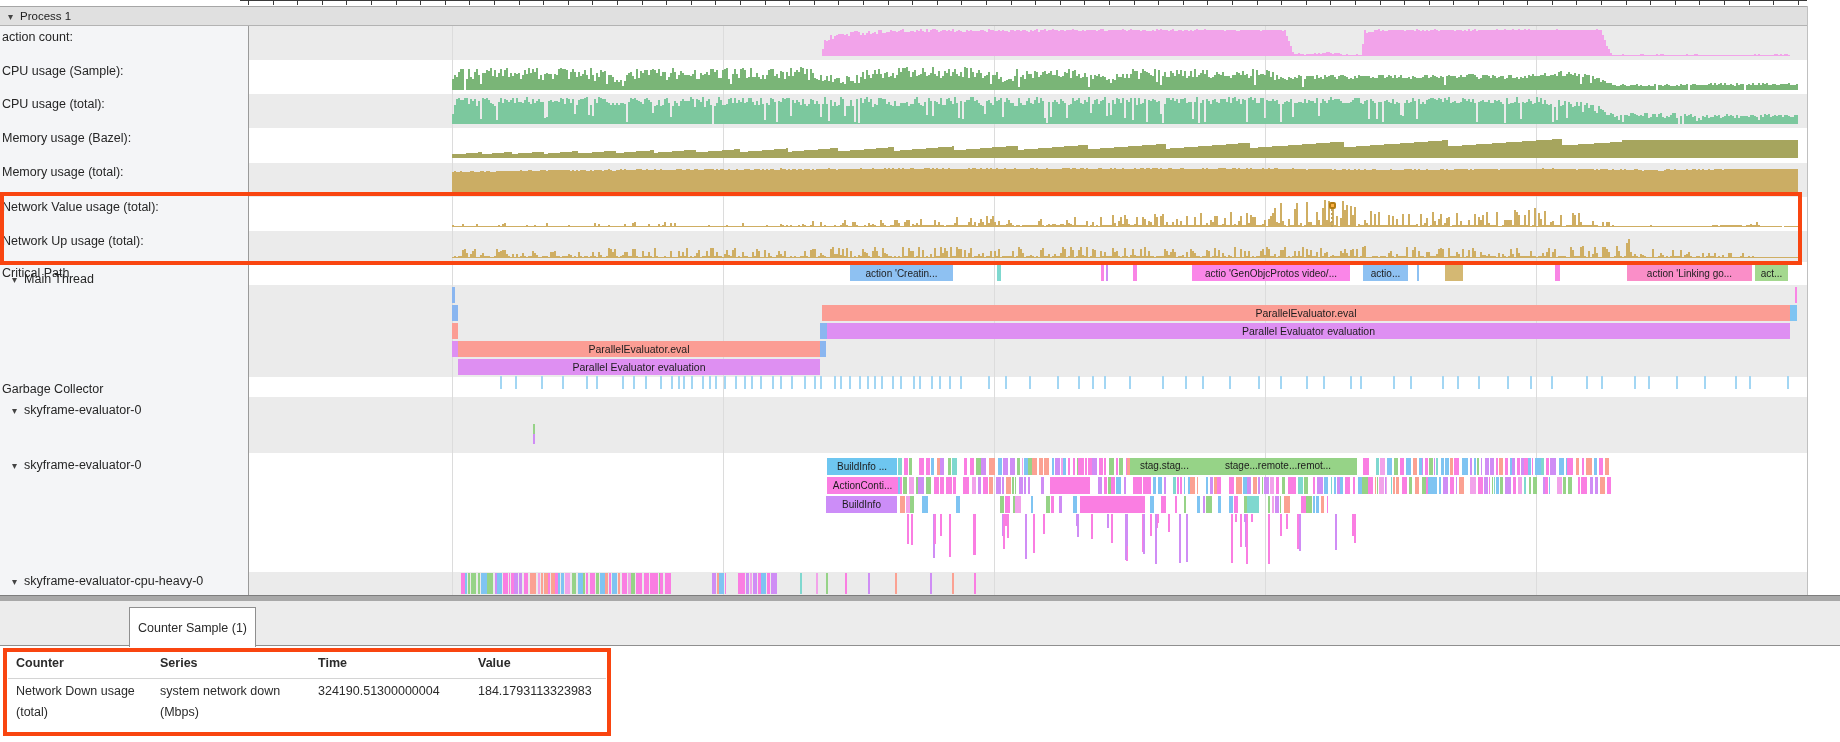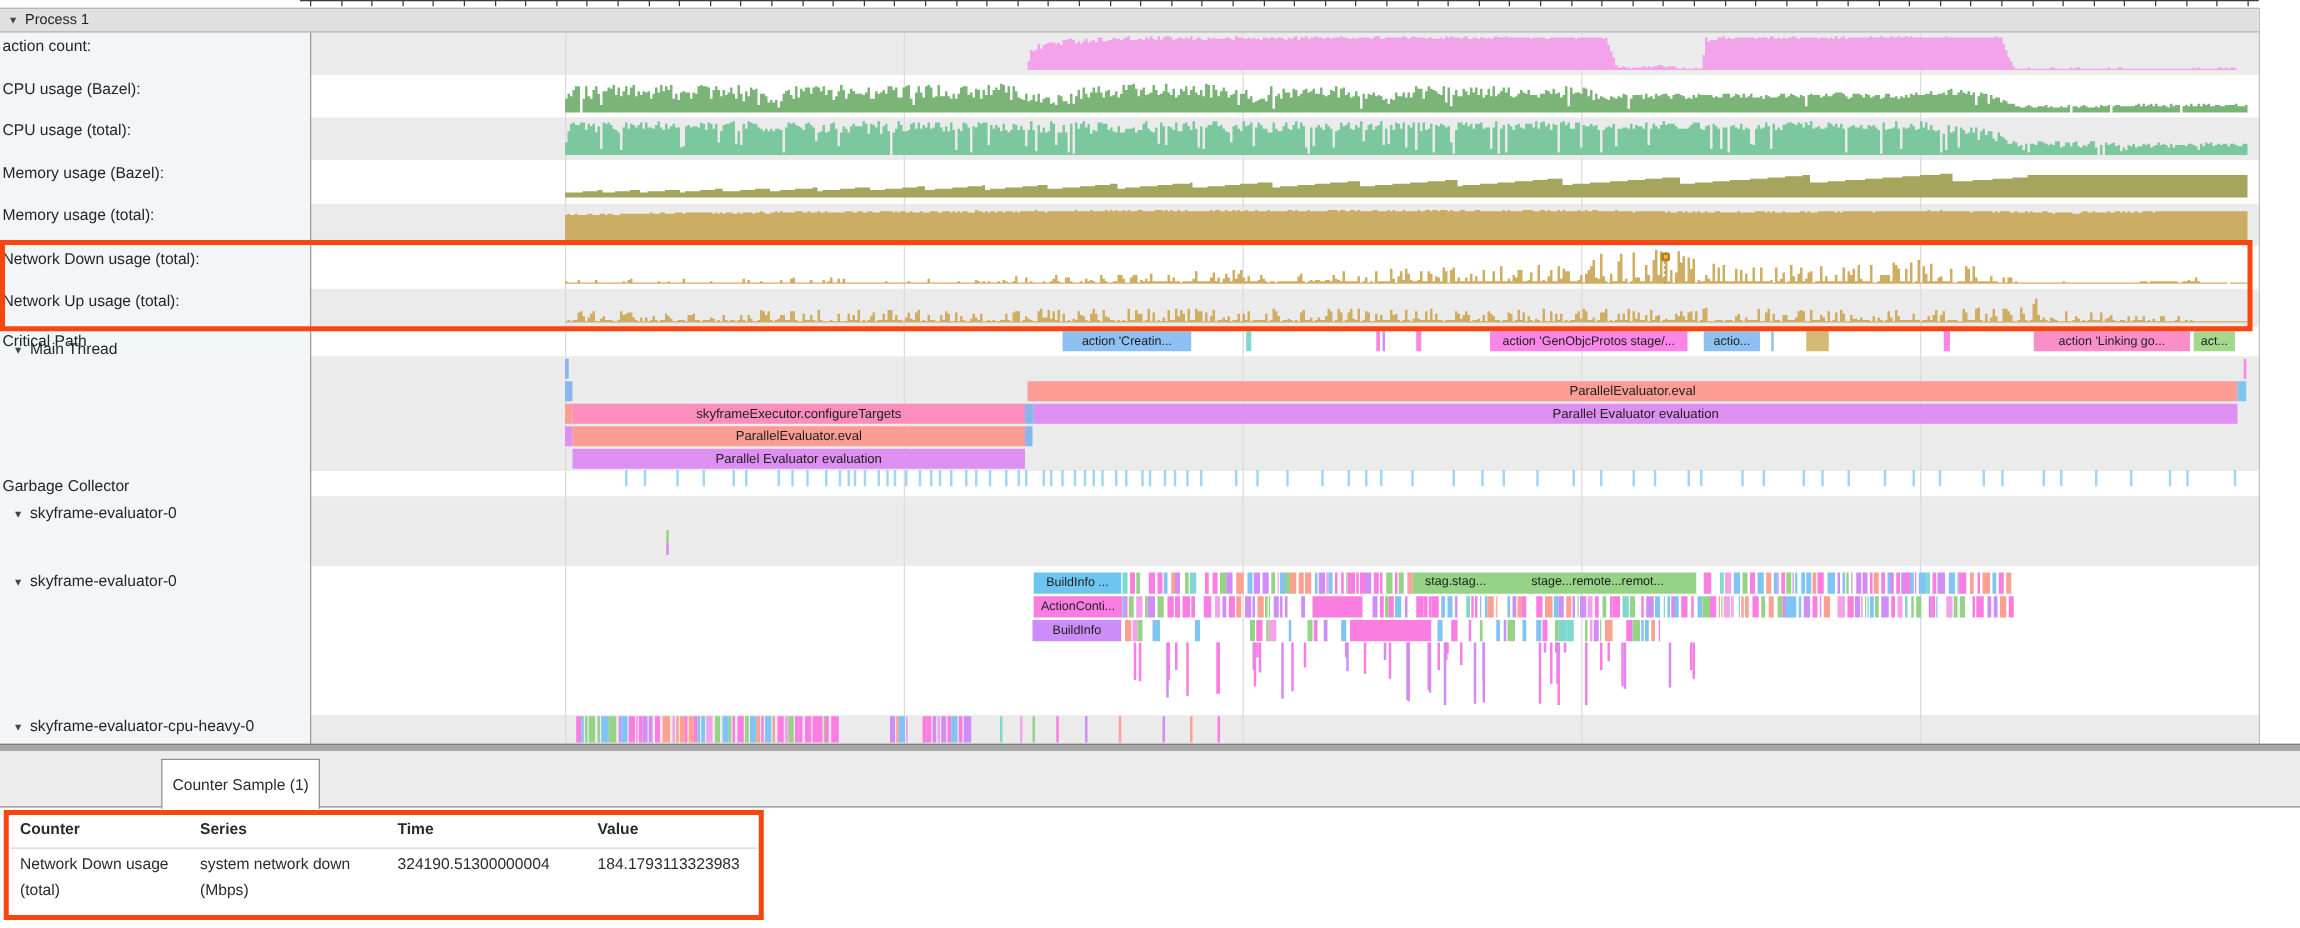--- a/index.html
+++ b/index.html
@@ -121,25 +121,25 @@
       <div style="position: absolute; left: 248px; top: 566px; width: 1559px; height: 23px; background: rgb(235, 235, 235);"></div>
       <div style="position: absolute; left: 0px; top: 0px; width: 248px; height: 589px; background: rgb(244, 245, 247);"></div>
       <div style="position: absolute; left: 248px; top: 0px; width: 1px; height: 589px; background: rgb(154, 154, 154);"></div>
       <div style="position: absolute; left: 1807px; top: 0px; width: 1px; height: 589px; background: rgb(192, 192, 192);"></div>
       <div style="position: absolute; left: 452px; top: 20px; width: 1px; height: 569px; background: rgb(220, 220, 220);"></div>
       <div style="position: absolute; left: 723px; top: 20px; width: 1px; height: 569px; background: rgb(220, 220, 220);"></div>
       <div style="position: absolute; left: 994px; top: 20px; width: 1px; height: 569px; background: rgb(220, 220, 220);"></div>
       <div style="position: absolute; left: 1265px; top: 20px; width: 1px; height: 569px; background: rgb(220, 220, 220);"></div>
       <div style="position: absolute; left: 1536px; top: 20px; width: 1px; height: 569px; background: rgb(220, 220, 220);"></div>
       <div class="sidebar-label" style="top: 24px;"><span>action count:</span></div>
-      <div class="sidebar-label" style="top: 58px;"><span>CPU usage (Bazel):</span></div>
+      <div class="sidebar-label" style="top: 58px;"><span>CPU usage (Sample):</span></div>
       <div class="sidebar-label" style="top: 91px;"><span>CPU usage (total):</span></div>
       <div class="sidebar-label" style="top: 125px;"><span>Memory usage (Bazel):</span></div>
       <div class="sidebar-label" style="top: 159px;"><span>Memory usage (total):</span></div>
-      <div class="sidebar-label" style="top: 194px;"><span>Network Down usage (total):</span></div>
+      <div class="sidebar-label" style="top: 194px;"><span>Network Value usage (total):</span></div>
       <div class="sidebar-label" style="top: 228px;"><span>Network Up usage (total):</span></div>
       <div class="sidebar-label" style="top: 260px;"><span>Critical Path</span></div>
       <div class="sidebar-label" style="top: 266px; left: 12px;"><span class="arrow">▾</span><span>Main Thread</span></div>
       <div class="sidebar-label" style="top: 376px;"><span>Garbage Collector</span></div>
       <div class="sidebar-label" style="top: 397px; left: 12px;"><span class="arrow">▾</span><span>skyframe-evaluator-0</span></div>
       <div class="sidebar-label" style="top: 452px; left: 12px;"><span class="arrow">▾</span><span>skyframe-evaluator-0</span></div>
       <div class="sidebar-label" style="top: 568px; left: 12px;"><span class="arrow">▾</span><span>skyframe-evaluator-cpu-heavy-0</span></div>
       <svg width="1559" height="34" style="position: absolute; left: 248px; top: 20px;">
         <path d="M574,30v-7h2v7zM576,30v-16h2v16zM578,30v-15h2v15zM580,30v-16h2v16zM582,30v-21h2v21zM584,30v-17h2v17zM586,30v-20h2v20zM588,30v-21h2v21zM590,30v-22h2v22zM592,30v-22h2v22zM594,30v-22h2v22zM596,30v-21h2v21zM598,30v-22h2v22zM600,30v-20h2v20zM602,30v-24h2v24zM604,30v-24h2v24zM606,30v-25h2v25zM608,30v-25h2v25zM610,30v-24h2v24zM612,30v-21h2v21zM614,30v-23h2v23zM616,30v-21h2v21zM618,30v-23h2v23zM620,30v-25h2v25zM622,30v-22h2v22zM624,30v-23h2v23zM626,30v-24h2v24zM628,30v-22h2v22zM630,30v-26h2v26zM632,30v-26h2v26zM634,30v-23h2v23zM636,30v-23h2v23zM638,30v-24h2v24zM640,30v-24h2v24zM642,30v-26h2v26zM644,30v-25h2v25zM646,30v-25h2v25zM648,30v-24h2v24zM650,30v-25h2v25zM652,30v-26h2v26zM654,30v-27h2v27zM656,30v-24h2v24zM658,30v-24h2v24zM660,30v-24h2v24zM662,30v-25h2v25zM664,30v-25h2v25zM666,30v-24h2v24zM668,30v-26h2v26zM670,30v-25h2v25zM672,30v-27h2v27zM674,30v-25h2v25zM676,30v-24h2v24zM678,30v-27h2v27zM680,30v-24h2v24zM682,30v-26h2v26zM684,30v-27h2v27zM686,30v-27h2v27zM688,30v-26h2v26zM690,30v-24h2v24zM692,30v-25h2v25zM694,30v-26h2v26zM696,30v-26h2v26zM698,30v-25h2v25zM700,30v-26h2v26zM702,30v-25h2v25zM704,30v-27h2v27zM706,30v-24h2v24zM708,30v-25h2v25zM710,30v-26h2v26zM712,30v-25h2v25zM714,30v-24h2v24zM716,30v-24h2v24zM718,30v-26h2v26zM720,30v-25h2v25zM722,30v-26h2v26zM724,30v-25h2v25zM726,30v-25h2v25zM728,30v-25h2v25zM730,30v-25h2v25zM732,30v-26h2v26zM734,30v-26h2v26zM736,30v-25h2v25zM738,30v-24h2v24zM740,30v-27h2v27zM742,30v-26h2v26zM744,30v-26h2v26zM746,30v-25h2v25zM748,30v-25h2v25zM750,30v-26h2v26zM752,30v-25h2v25zM754,30v-26h2v26zM756,30v-25h2v25zM758,30v-25h2v25zM760,30v-24h2v24zM762,30v-26h2v26zM764,30v-26h2v26zM766,30v-25h2v25zM768,30v-26h2v26zM770,30v-26h2v26zM772,30v-25h2v25zM774,30v-26h2v26zM776,30v-26h2v26zM778,30v-25h2v25zM780,30v-24h2v24zM782,30v-26h2v26zM784,30v-25h2v25zM786,30v-26h2v26zM788,30v-27h2v27zM790,30v-24h2v24zM792,30v-26h2v26zM794,30v-26h2v26zM796,30v-27h2v27zM798,30v-25h2v25zM800,30v-26h2v26zM802,30v-26h2v26zM804,30v-27h2v27zM806,30v-26h2v26zM808,30v-26h2v26zM810,30v-25h2v25zM812,30v-26h2v26zM814,30v-26h2v26zM816,30v-25h2v25zM818,30v-26h2v26zM820,30v-26h2v26zM822,30v-26h2v26zM824,30v-27h2v27zM826,30v-26h2v26zM828,30v-26h2v26zM830,30v-25h2v25zM832,30v-25h2v25zM834,30v-26h2v26zM836,30v-25h2v25zM838,30v-26h2v26zM840,30v-26h2v26zM842,30v-26h2v26zM844,30v-26h2v26zM846,30v-26h2v26zM848,30v-25h2v25zM850,30v-26h2v26zM852,30v-27h2v27zM854,30v-27h2v27zM856,30v-25h2v25zM858,30v-25h2v25zM860,30v-26h2v26zM862,30v-26h2v26zM864,30v-26h2v26zM866,30v-26h2v26zM868,30v-26h2v26zM870,30v-26h2v26zM872,30v-26h2v26zM874,30v-27h2v27zM876,30v-26h2v26zM878,30v-25h2v25zM880,30v-26h2v26zM882,30v-27h2v27zM884,30v-26h2v26zM886,30v-26h2v26zM888,30v-26h2v26zM890,30v-26h2v26zM892,30v-25h2v25zM894,30v-26h2v26zM896,30v-26h2v26zM898,30v-25h2v25zM900,30v-25h2v25zM902,30v-25h2v25zM904,30v-26h2v26zM906,30v-25h2v25zM908,30v-27h2v27zM910,30v-26h2v26zM912,30v-27h2v27zM914,30v-26h2v26zM916,30v-26h2v26zM918,30v-26h2v26zM920,30v-25h2v25zM922,30v-26h2v26zM924,30v-27h2v27zM926,30v-25h2v25zM928,30v-25h2v25zM930,30v-26h2v26zM932,30v-26h2v26zM934,30v-25h2v25zM936,30v-26h2v26zM938,30v-26h2v26zM940,30v-25h2v25zM942,30v-26h2v26zM944,30v-25h2v25zM946,30v-26h2v26zM948,30v-27h2v27zM950,30v-26h2v26zM952,30v-26h2v26zM954,30v-26h2v26zM956,30v-27h2v27zM958,30v-26h2v26zM960,30v-26h2v26zM962,30v-26h2v26zM964,30v-26h2v26zM966,30v-26h2v26zM968,30v-26h2v26zM970,30v-26h2v26zM972,30v-26h2v26zM974,30v-26h2v26zM976,30v-25h2v25zM978,30v-26h2v26zM980,30v-26h2v26zM982,30v-26h2v26zM984,30v-26h2v26zM986,30v-26h2v26zM988,30v-25h2v25zM990,30v-25h2v25zM992,30v-26h2v26zM994,30v-26h2v26zM996,30v-26h2v26zM998,30v-26h2v26zM1000,30v-26h2v26zM1002,30v-26h2v26zM1004,30v-26h2v26zM1006,30v-26h2v26zM1008,30v-26h2v26zM1010,30v-26h2v26zM1012,30v-25h2v25zM1014,30v-26h2v26zM1016,30v-26h2v26zM1018,30v-26h2v26zM1020,30v-26h2v26zM1022,30v-26h2v26zM1024,30v-26h2v26zM1026,30v-26h2v26zM1028,30v-26h2v26zM1030,30v-26h2v26zM1032,30v-26h2v26zM1034,30v-25h2v25zM1036,30v-26h2v26zM1038,30v-20h2v20zM1040,30v-15h2v15zM1042,30v-10h2v10zM1044,30v-4h2v4zM1046,30v-2h2v2zM1048,30v-2h2v2zM1050,30v-3h2v3zM1052,30v-2h2v2zM1054,30v-2h2v2zM1056,30v-1h2v1zM1058,30v-2h2v2zM1060,30v-2h2v2zM1062,30v-2h2v2zM1064,30v-2h2v2zM1066,30v-3h2v3zM1068,30v-2h2v2zM1070,30v-3h2v3zM1072,30v-2h2v2zM1074,30v-3h2v3zM1076,30v-3h2v3zM1078,30v-4h2v4zM1080,30v-4h2v4zM1082,30v-3h2v3zM1084,30v-2h2v2zM1086,30v-3h2v3zM1088,30v-3h2v3zM1090,30v-3h2v3zM1092,30v-2h2v2zM1094,30v-1h2v1zM1096,30v-1h2v1zM1098,30v-2h2v2zM1100,30v-1h2v1zM1102,30v-1h2v1zM1104,30v-1h2v1zM1106,30v-1h2v1zM1108,30v-2h2v2zM1110,30v-1h2v1zM1112,30v-1h2v1zM1114,30v-12h2v12zM1116,30v-26h2v26zM1118,30v-23h2v23zM1120,30v-24h2v24zM1122,30v-24h2v24zM1124,30v-24h2v24zM1126,30v-26h2v26zM1128,30v-26h2v26zM1130,30v-27h2v27zM1132,30v-25h2v25zM1134,30v-26h2v26zM1136,30v-25h2v25zM1138,30v-25h2v25zM1140,30v-26h2v26zM1142,30v-26h2v26zM1144,30v-26h2v26zM1146,30v-26h2v26zM1148,30v-26h2v26zM1150,30v-26h2v26zM1152,30v-26h2v26zM1154,30v-26h2v26zM1156,30v-25h2v25zM1158,30v-26h2v26zM1160,30v-26h2v26zM1162,30v-26h2v26zM1164,30v-26h2v26zM1166,30v-25h2v25zM1168,30v-27h2v27zM1170,30v-26h2v26zM1172,30v-25h2v25zM1174,30v-26h2v26zM1176,30v-25h2v25zM1178,30v-26h2v26zM1180,30v-25h2v25zM1182,30v-26h2v26zM1184,30v-26h2v26zM1186,30v-27h2v27zM1188,30v-26h2v26zM1190,30v-25h2v25zM1192,30v-26h2v26zM1194,30v-26h2v26zM1196,30v-26h2v26zM1198,30v-26h2v26zM1200,30v-26h2v26zM1202,30v-26h2v26zM1204,30v-26h2v26zM1206,30v-25h2v25zM1208,30v-26h2v26zM1210,30v-26h2v26zM1212,30v-26h2v26zM1214,30v-25h2v25zM1216,30v-26h2v26zM1218,30v-25h2v25zM1220,30v-27h2v27zM1222,30v-25h2v25zM1224,30v-26h2v26zM1226,30v-27h2v27zM1228,30v-25h2v25zM1230,30v-26h2v26zM1232,30v-26h2v26zM1234,30v-26h2v26zM1236,30v-26h2v26zM1238,30v-26h2v26zM1240,30v-26h2v26zM1242,30v-26h2v26zM1244,30v-26h2v26zM1246,30v-26h2v26zM1248,30v-27h2v27zM1250,30v-26h2v26zM1252,30v-26h2v26zM1254,30v-26h2v26zM1256,30v-27h2v27zM1258,30v-26h2v26zM1260,30v-26h2v26zM1262,30v-26h2v26zM1264,30v-27h2v27zM1266,30v-26h2v26zM1268,30v-26h2v26zM1270,30v-27h2v27zM1272,30v-26h2v26zM1274,30v-26h2v26zM1276,30v-27h2v27zM1278,30v-26h2v26zM1280,30v-27h2v27zM1282,30v-26h2v26zM1284,30v-26h2v26zM1286,30v-26h2v26zM1288,30v-26h2v26zM1290,30v-26h2v26zM1292,30v-26h2v26zM1294,30v-26h2v26zM1296,30v-26h2v26zM1298,30v-26h2v26zM1300,30v-26h2v26zM1302,30v-26h2v26zM1304,30v-26h2v26zM1306,30v-26h2v26zM1308,30v-27h2v27zM1310,30v-26h2v26zM1312,30v-26h2v26zM1314,30v-26h2v26zM1316,30v-26h2v26zM1318,30v-26h2v26zM1320,30v-26h2v26zM1322,30v-26h2v26zM1324,30v-26h2v26zM1326,30v-26h2v26zM1328,30v-26h2v26zM1330,30v-26h2v26zM1332,30v-26h2v26zM1334,30v-26h2v26zM1336,30v-26h2v26zM1338,30v-26h2v26zM1340,30v-26h2v26zM1342,30v-26h2v26zM1344,30v-26h2v26zM1346,30v-26h2v26zM1348,30v-27h2v27zM1350,30v-26h2v26zM1352,30v-26h2v26zM1354,30v-21h2v21zM1356,30v-16h2v16zM1358,30v-10h2v10zM1360,30v-7h2v7zM1362,30v-3h2v3zM1364,30v-1h2v1zM1366,30v-1h2v1zM1368,30v-1h2v1zM1370,30v-1h2v1zM1372,30v-1h2v1zM1374,30v-2h2v2zM1376,30v-1h2v1zM1378,30v-1h2v1zM1380,30v-1h2v1zM1382,30v-1h2v1zM1384,30v-1h2v1zM1386,30v-1h2v1zM1388,30v-1h2v1zM1390,30v-1h2v1zM1392,30v-2h2v2zM1394,30v-2h2v2zM1396,30v-1h2v1zM1398,30v-1h2v1zM1400,30v-1h2v1zM1402,30v-1h2v1zM1404,30v-1h2v1zM1406,30v-1h2v1zM1408,30v-2h2v2zM1410,30v-1h2v1zM1412,30v-2h2v2zM1414,30v-2h2v2zM1416,30v-1h2v1zM1418,30v-1h2v1zM1420,30v-1h2v1zM1422,30v-1h2v1zM1424,30v-1h2v1zM1426,30v-1h2v1zM1428,30v-1h2v1zM1430,30v-1h2v1zM1432,30v-1h2v1zM1434,30v-1h2v1zM1436,30v-1h2v1zM1438,30v-2h2v2zM1440,30v-1h2v1zM1442,30v-1h2v1zM1444,30v-1h2v1zM1446,30v-2h2v2zM1448,30v-2h2v2zM1450,30v-1h2v1zM1452,30v-1h2v1zM1454,30v-1h2v1zM1456,30v-1h2v1zM1458,30v-1h2v1zM1460,30v-1h2v1zM1462,30v-1h2v1zM1464,30v-1h2v1zM1466,30v-1h2v1zM1468,30v-1h2v1zM1470,30v-1h2v1zM1472,30v-1h2v1zM1474,30v-1h2v1zM1476,30v-1h2v1zM1478,30v-1h2v1zM1480,30v-1h2v1zM1482,30v-1h2v1zM1484,30v-1h2v1zM1486,30v-1h2v1zM1488,30v-1h2v1zM1490,30v-1h2v1zM1492,30v-1h2v1zM1494,30v-1h2v1zM1496,30v-1h2v1zM1498,30v-1h2v1zM1500,30v-1h2v1zM1502,30v-1h2v1zM1504,30v-1h2v1zM1506,30v-2h2v2zM1508,30v-1h2v1zM1510,30v-2h2v2zM1512,30v-1h2v1zM1514,30v-1h2v1zM1516,30v-1h2v1zM1518,30v-1h2v1zM1520,30v-1h2v1zM1522,30v-1h2v1zM1524,30v-1h2v1zM1526,30v-2h2v2zM1528,30v-2h2v2zM1530,30v-1h2v1zM1532,30v-2h2v2zM1534,30v-1h2v1zM1536,30v-2h2v2zM1538,30v-2h2v2zM1540,30v-1h2v1z" fill="#f2a3ea"></path>
       </svg>
@@ -162,21 +162,21 @@
         <path d="M204,27v-1h2v1zM206,27v-2h2v2zM208,27v-1h2v1zM210,27v-2h2v2zM212,27v-2h2v2zM214,27v-8h2v8zM216,27v-9h2v9zM218,27v-5h2v5zM220,27v-1h2v1zM222,27v-4h2v4zM224,27v-7h2v7zM226,27v-9h2v9zM228,27v-1h2v1zM230,27v-1h2v1zM232,27v-3h2v3zM234,27v-5h2v5zM236,27v-2h2v2zM238,27v-2h2v2zM240,27v-2h2v2zM242,27v-1h2v1zM244,27v-1h2v1zM246,27v-2h2v2zM248,27v-9h2v9zM250,27v-6h2v6zM252,27v-7h2v7zM254,27v-8h2v8zM256,27v-8h2v8zM258,27v-4h2v4zM260,27v-2h2v2zM262,27v-1h2v1zM264,27v-4h2v4zM266,27v-1h2v1zM268,27v-4h2v4zM270,27v-1h2v1zM272,27v-2h2v2zM274,27v-5h2v5zM276,27v-2h2v2zM278,27v-1h2v1zM280,27v-2h2v2zM282,27v-2h2v2zM284,27v-7h2v7zM286,27v-5h2v5zM288,27v-3h2v3zM290,27v-1h2v1zM292,27v-1h2v1zM294,27v-2h2v2zM296,27v-2h2v2zM298,27v-2h2v2zM300,27v-1h2v1zM302,27v-6h2v6zM304,27v-6h2v6zM306,27v-7h2v7zM308,27v-2h2v2zM310,27v-2h2v2zM312,27v-1h2v1zM314,27v-2h2v2zM316,27v-2h2v2zM318,27v-2h2v2zM320,27v-4h2v4zM322,27v-3h2v3zM324,27v-1h2v1zM326,27v-2h2v2zM328,27v-1h2v1zM330,27v-6h2v6zM332,27v-2h2v2zM334,27v-1h2v1zM336,27v-2h2v2zM338,27v-2h2v2zM340,27v-1h2v1zM342,27v-2h2v2zM344,27v-6h2v6zM346,27v-2h2v2zM348,27v-1h2v1zM350,27v-6h2v6zM352,27v-3h2v3zM354,27v-1h2v1zM356,27v-1h2v1zM358,27v-2h2v2zM360,27v-10h2v10zM362,27v-9h2v9zM364,27v-6h2v6zM366,27v-9h2v9zM368,27v-2h2v2zM370,27v-1h2v1zM372,27v-2h2v2zM374,27v-3h2v3zM376,27v-6h2v6zM378,27v-6h2v6zM380,27v-2h2v2zM382,27v-2h2v2zM384,27v-9h2v9zM386,27v-9h2v9zM388,27v-2h2v2zM390,27v-1h2v1zM392,27v-1h2v1zM394,27v-7h2v7zM396,27v-2h2v2zM398,27v-2h2v2zM400,27v-6h2v6zM402,27v-2h2v2zM404,27v-1h2v1zM406,27v-10h2v10zM408,27v-2h2v2zM410,27v-1h2v1zM412,27v-1h2v1zM414,27v-1h2v1zM416,27v-2h2v2zM418,27v-1h2v1zM420,27v-1h2v1zM422,27v-7h2v7zM424,27v-1h2v1zM426,27v-1h2v1zM428,27v-1h2v1zM430,27v-7h2v7zM432,27v-2h2v2zM434,27v-6h2v6zM436,27v-2h2v2zM438,27v-10h2v10zM440,27v-1h2v1zM442,27v-2h2v2zM444,27v-1h2v1zM446,27v-2h2v2zM448,27v-5h2v5zM450,27v-8h2v8zM452,27v-1h2v1zM454,27v-2h2v2zM456,27v-2h2v2zM458,27v-7h2v7zM460,27v-2h2v2zM462,27v-10h2v10zM464,27v-10h2v10zM466,27v-2h2v2zM468,27v-6h2v6zM470,27v-2h2v2zM472,27v-2h2v2zM474,27v-1h2v1zM476,27v-4h2v4zM478,27v-8h2v8zM480,27v-3h2v3zM482,27v-2h2v2zM484,27v-8h2v8zM486,27v-10h2v10zM488,27v-1h2v1zM490,27v-2h2v2zM492,27v-1h2v1zM494,27v-6h2v6zM496,27v-2h2v2zM498,27v-2h2v2zM500,27v-1h2v1zM502,27v-1h2v1zM504,27v-6h2v6zM506,27v-2h2v2zM508,27v-9h2v9zM510,27v-7h2v7zM512,27v-1h2v1zM514,27v-1h2v1zM516,27v-8h2v8zM518,27v-1h2v1zM520,27v-5h2v5zM522,27v-2h2v2zM524,27v-1h2v1zM526,27v-1h2v1zM528,27v-3h2v3zM530,27v-7h2v7zM532,27v-4h2v4zM534,27v-2h2v2zM536,27v-7h2v7zM538,27v-1h2v1zM540,27v-1h2v1zM542,27v-2h2v2zM544,27v-1h2v1zM546,27v-2h2v2zM548,27v-1h2v1zM550,27v-1h2v1zM552,27v-2h2v2zM554,27v-2h2v2zM556,27v-7h2v7zM558,27v-2h2v2zM560,27v-1h2v1zM562,27v-8h2v8zM564,27v-9h2v9zM566,27v-9h2v9zM568,27v-1h2v1zM570,27v-2h2v2zM572,27v-5h2v5zM574,27v-3h2v3zM576,27v-2h2v2zM578,27v-1h2v1zM580,27v-1h2v1zM582,27v-9h2v9zM584,27v-11h2v11zM586,27v-4h2v4zM588,27v-4h2v4zM590,27v-10h2v10zM592,27v-3h2v3zM594,27v-9h2v9zM596,27v-2h2v2zM598,27v-10h2v10zM600,27v-1h2v1zM602,27v-7h2v7zM604,27v-1h2v1zM606,27v-2h2v2zM608,27v-1h2v1zM610,27v-3h2v3zM612,27v-2h2v2zM614,27v-9h2v9zM616,27v-6h2v6zM618,27v-5h2v5zM620,27v-2h2v2zM622,27v-1h2v1zM624,27v-7h2v7zM626,27v-11h2v11zM628,27v-7h2v7zM630,27v-2h2v2zM632,27v-1h2v1zM634,27v-10h2v10zM636,27v-5h2v5zM638,27v-4h2v4zM640,27v-2h2v2zM642,27v-2h2v2zM644,27v-1h2v1zM646,27v-2h2v2zM648,27v-1h2v1zM650,27v-2h2v2zM652,27v-1h2v1zM654,27v-11h2v11zM656,27v-2h2v2zM658,27v-2h2v2zM660,27v-10h2v10zM662,27v-7h2v7zM664,27v-7h2v7zM666,27v-1h2v1zM668,27v-2h2v2zM670,27v-11h2v11zM672,27v-1h2v1zM674,27v-8h2v8zM676,27v-1h2v1zM678,27v-2h2v2zM680,27v-1h2v1zM682,27v-4h2v4zM684,27v-1h2v1zM686,27v-10h2v10zM688,27v-2h2v2zM690,27v-2h2v2zM692,27v-11h2v11zM694,27v-5h2v5zM696,27v-10h2v10zM698,27v-7h2v7zM700,27v-1h2v1zM702,27v-11h2v11zM704,27v-2h2v2zM706,27v-2h2v2zM708,27v-11h2v11zM710,27v-9h2v9zM712,27v-9h2v9zM714,27v-1h2v1zM716,27v-8h2v8zM718,27v-1h2v1zM720,27v-5h2v5zM722,27v-10h2v10zM724,27v-1h2v1zM726,27v-2h2v2zM728,27v-2h2v2zM730,27v-4h2v4zM732,27v-2h2v2zM734,27v-5h2v5zM736,27v-1h2v1zM738,27v-2h2v2zM740,27v-2h2v2zM742,27v-7h2v7zM744,27v-1h2v1zM746,27v-7h2v7zM748,27v-2h2v2zM750,27v-9h2v9zM752,27v-1h2v1zM754,27v-2h2v2zM756,27v-2h2v2zM758,27v-2h2v2zM760,27v-2h2v2zM762,27v-2h2v2zM764,27v-7h2v7zM766,27v-1h2v1zM768,27v-2h2v2zM770,27v-11h2v11zM772,27v-9h2v9zM774,27v-5h2v5zM776,27v-1h2v1zM778,27v-2h2v2zM780,27v-2h2v2zM782,27v-3h2v3zM784,27v-2h2v2zM786,27v-1h2v1zM788,27v-2h2v2zM790,27v-1h2v1zM792,27v-8h2v8zM794,27v-10h2v10zM796,27v-2h2v2zM798,27v-2h2v2zM800,27v-4h2v4zM802,27v-1h2v1zM804,27v-2h2v2zM806,27v-4h2v4zM808,27v-2h2v2zM810,27v-2h2v2zM812,27v-5h2v5zM814,27v-11h2v11zM816,27v-9h2v9zM818,27v-1h2v1zM820,27v-2h2v2zM822,27v-11h2v11zM824,27v-8h2v8zM826,27v-1h2v1zM828,27v-2h2v2zM830,27v-8h2v8zM832,27v-11h2v11zM834,27v-3h2v3zM836,27v-2h2v2zM838,27v-11h2v11zM840,27v-1h2v1zM842,27v-2h2v2zM844,27v-9h2v9zM846,27v-8h2v8zM848,27v-1h2v1zM850,27v-1h2v1zM852,27v-7h2v7zM854,27v-2h2v2zM856,27v-6h2v6zM858,27v-2h2v2zM860,27v-2h2v2zM862,27v-2h2v2zM864,27v-10h2v10zM866,27v-6h2v6zM868,27v-7h2v7zM870,27v-2h2v2zM872,27v-1h2v1zM874,27v-2h2v2zM876,27v-10h2v10zM878,27v-2h2v2zM880,27v-1h2v1zM882,27v-3h2v3zM884,27v-9h2v9zM886,27v-3h2v3zM888,27v-2h2v2zM890,27v-2h2v2zM892,27v-9h2v9zM894,27v-2h2v2zM896,27v-11h2v11zM898,27v-2h2v2zM900,27v-7h2v7zM902,27v-2h2v2zM904,27v-2h2v2zM906,27v-1h2v1zM908,27v-2h2v2zM910,27v-2h2v2zM912,27v-2h2v2zM914,27v-2h2v2zM916,27v-9h2v9zM918,27v-7h2v7zM920,27v-3h2v3zM922,27v-6h2v6zM924,27v-9h2v9zM926,27v-6h2v6zM928,27v-1h2v1zM930,27v-2h2v2zM932,27v-2h2v2zM934,27v-3h2v3zM936,27v-1h2v1zM938,27v-6h2v6zM940,27v-1h2v1zM942,27v-9h2v9zM944,27v-7h2v7zM946,27v-5h2v5zM948,27v-2h2v2zM950,27v-2h2v2zM952,27v-1h2v1zM954,27v-2h2v2zM956,27v-2h2v2zM958,27v-8h2v8zM960,27v-7h2v7zM962,27v-1h2v1zM964,27v-2h2v2zM966,27v-10h2v10zM968,27v-2h2v2zM970,27v-8h2v8zM972,27v-1h2v1zM974,27v-5h2v5zM976,27v-2h2v2zM978,27v-1h2v1zM980,27v-3h2v3zM982,27v-2h2v2zM984,27v-1h2v1zM986,27v-11h2v11zM988,27v-1h2v1zM990,27v-1h2v1zM992,27v-9h2v9zM994,27v-1h2v1zM996,27v-7h2v7zM998,27v-2h2v2zM1000,27v-7h2v7zM1002,27v-1h2v1zM1004,27v-2h2v2zM1006,27v-1h2v1zM1008,27v-2h2v2zM1010,27v-2h2v2zM1012,27v-7h2v7zM1014,27v-9h2v9zM1016,27v-3h2v3zM1018,27v-11h2v11zM1020,27v-9h2v9zM1022,27v-2h2v2zM1024,27v-2h2v2zM1026,27v-4h2v4zM1028,27v-1h2v1zM1030,27v-2h2v2zM1032,27v-8h2v8zM1034,27v-8h2v8zM1036,27v-11h2v11zM1038,27v-1h2v1zM1040,27v-2h2v2zM1042,27v-1h2v1zM1044,27v-2h2v2zM1046,27v-7h2v7zM1048,27v-2h2v2zM1050,27v-7h2v7zM1052,27v-2h2v2zM1054,27v-11h2v11zM1056,27v-1h2v1zM1058,27v-9h2v9zM1060,27v-3h2v3zM1062,27v-8h2v8zM1064,27v-2h2v2zM1066,27v-2h2v2zM1068,27v-6h2v6zM1070,27v-1h2v1zM1072,27v-10h2v10zM1074,27v-2h2v2zM1076,27v-5h2v5zM1078,27v-6h2v6zM1080,27v-1h2v1zM1082,27v-2h2v2zM1084,27v-3h2v3zM1086,27v-2h2v2zM1088,27v-2h2v2zM1090,27v-2h2v2zM1092,27v-7h2v7zM1094,27v-5h2v5zM1096,27v-9h2v9zM1098,27v-5h2v5zM1100,27v-2h2v2zM1102,27v-8h2v8zM1104,27v-9h2v9zM1106,27v-2h2v2zM1108,27v-9h2v9zM1110,27v-1h2v1zM1112,27v-2h2v2zM1114,27v-11h2v11zM1116,27v-12h2v12zM1118,27v-1h2v1zM1120,27v-1h2v1zM1122,27v-1h2v1zM1124,27v-2h2v2zM1126,27v-2h2v2zM1128,27v-2h2v2zM1130,27v-1h2v1zM1132,27v-2h2v2zM1134,27v-2h2v2zM1136,27v-2h2v2zM1138,27v-1h2v1zM1140,27v-5h2v5zM1142,27v-7h2v7zM1144,27v-2h2v2zM1146,27v-1h2v1zM1148,27v-4h2v4zM1150,27v-2h2v2zM1152,27v-2h2v2zM1154,27v-2h2v2zM1156,27v-2h2v2zM1158,27v-11h2v11zM1160,27v-1h2v1zM1162,27v-1h2v1zM1164,27v-8h2v8zM1166,27v-11h2v11zM1168,27v-1h2v1zM1170,27v-7h2v7zM1172,27v-2h2v2zM1174,27v-2h2v2zM1176,27v-1h2v1zM1178,27v-6h2v6zM1180,27v-6h2v6zM1182,27v-2h2v2zM1184,27v-2h2v2zM1186,27v-2h2v2zM1188,27v-4h2v4zM1190,27v-9h2v9zM1192,27v-10h2v10zM1194,27v-9h2v9zM1196,27v-1h2v1zM1198,27v-1h2v1zM1200,27v-10h2v10zM1202,27v-2h2v2zM1204,27v-2h2v2zM1206,27v-2h2v2zM1208,27v-6h2v6zM1210,27v-4h2v4zM1212,27v-1h2v1zM1214,27v-9h2v9zM1216,27v-1h2v1zM1218,27v-2h2v2zM1220,27v-8h2v8zM1222,27v-1h2v1zM1224,27v-10h2v10zM1226,27v-7h2v7zM1228,27v-1h2v1zM1230,27v-1h2v1zM1232,27v-6h2v6zM1234,27v-3h2v3zM1236,27v-3h2v3zM1238,27v-2h2v2zM1240,27v-4h2v4zM1242,27v-2h2v2zM1244,27v-2h2v2zM1246,27v-2h2v2zM1248,27v-1h2v1zM1250,27v-5h2v5zM1252,27v-1h2v1zM1254,27v-4h2v4zM1256,27v-2h2v2zM1258,27v-1h2v1zM1260,27v-2h2v2zM1262,27v-9h2v9zM1264,27v-4h2v4zM1266,27v-1h2v1zM1268,27v-10h2v10zM1270,27v-5h2v5zM1272,27v-2h2v2zM1274,27v-2h2v2zM1276,27v-2h2v2zM1278,27v-2h2v2zM1280,27v-2h2v2zM1282,27v-7h2v7zM1284,27v-2h2v2zM1286,27v-2h2v2zM1288,27v-1h2v1zM1290,27v-2h2v2zM1292,27v-2h2v2zM1294,27v-5h2v5zM1296,27v-2h2v2zM1298,27v-6h2v6zM1300,27v-10h2v10zM1302,27v-1h2v1zM1304,27v-6h2v6zM1306,27v-9h2v9zM1308,27v-1h2v1zM1310,27v-2h2v2zM1312,27v-2h2v2zM1314,27v-2h2v2zM1316,27v-2h2v2zM1318,27v-1h2v1zM1320,27v-1h2v1zM1322,27v-11h2v11zM1324,27v-8h2v8zM1326,27v-2h2v2zM1328,27v-2h2v2zM1330,27v-2h2v2zM1332,27v-11h2v11zM1334,27v-12h2v12zM1336,27v-2h2v2zM1338,27v-1h2v1zM1340,27v-7h2v7zM1342,27v-1h2v1zM1344,27v-4h2v4zM1346,27v-11h2v11zM1348,27v-5h2v5zM1350,27v-1h2v1zM1352,27v-1h2v1zM1354,27v-11h2v11zM1356,27v-11h2v11zM1358,27v-9h2v9zM1360,27v-6h2v6zM1362,27v-1h2v1zM1364,27v-1h2v1zM1366,27v-2h2v2zM1368,27v-12h2v12zM1370,27v-7h2v7zM1372,27v-2h2v2zM1374,27v-1h2v1zM1376,27v-2h2v2zM1378,27v-15h2v15zM1380,27v-19h2v19zM1382,27v-6h2v6zM1384,27v-2h2v2zM1386,27v-4h2v4zM1388,27v-2h2v2zM1390,27v-1h2v1zM1392,27v-4h2v4zM1394,27v-3h2v3zM1396,27v-2h2v2zM1398,27v-1h2v1zM1400,27v-1h2v1zM1402,27v-1h2v1zM1404,27v-9h2v9zM1406,27v-1h2v1zM1408,27v-1h2v1zM1410,27v-2h2v2zM1412,27v-5h2v5zM1414,27v-3h2v3zM1416,27v-1h2v1zM1418,27v-2h2v2zM1420,27v-1h2v1zM1422,27v-2h2v2zM1424,27v-8h2v8zM1426,27v-2h2v2zM1428,27v-2h2v2zM1430,27v-2h2v2zM1432,27v-8h2v8zM1434,27v-1h2v1zM1436,27v-3h2v3zM1438,27v-4h2v4zM1440,27v-6h2v6zM1442,27v-2h2v2zM1444,27v-1h2v1zM1446,27v-1h2v1zM1448,27v-2h2v2zM1450,27v-2h2v2zM1452,27v-1h2v1zM1454,27v-5h2v5zM1456,27v-1h2v1zM1458,27v-2h2v2zM1460,27v-5h2v5zM1462,27v-2h2v2zM1464,27v-2h2v2zM1466,27v-5h2v5zM1468,27v-1h2v1zM1470,27v-2h2v2zM1472,27v-1h2v1zM1474,27v-3h2v3zM1476,27v-1h2v1zM1478,27v-1h2v1zM1480,27v-5h2v5zM1482,27v-5h2v5zM1484,27v-1h2v1zM1486,27v-1h2v1zM1488,27v-1h2v1zM1490,27v-1h2v1zM1492,27v-2h2v2zM1494,27v-5h2v5zM1496,27v-1h2v1zM1498,27v-1h2v1zM1500,27v-2h2v2zM1502,27v-1h2v1zM1504,27v-2h2v2zM1506,27v-1h2v1zM1508,27v-1h2v1zM1510,27v-1h2v1zM1512,27v-1h2v1zM1514,27v-1h2v1zM1516,27v-1h2v1zM1518,27v-1h2v1zM1520,27v-1h2v1zM1522,27v-1h2v1zM1524,27v-1h2v1zM1526,27v-1h2v1zM1528,27v-1h2v1zM1530,27v-1h2v1zM1532,27v-1h2v1zM1534,27v-1h2v1zM1536,27v-1h2v1zM1538,27v-1h2v1zM1540,27v-1h2v1zM1542,27v-1h2v1zM1544,27v-1h2v1zM1546,27v-1h2v1zM1548,27v-1h2v1z" fill="#cfae63"></path>
       </svg>
       <div class="cp-block" style="position: absolute; left: 850px; top: 259px; width: 103px; height: 16px; background: rgb(142, 193, 242);">
         <span>action 'Creatin...</span>
       </div>
       <div class="cp-block" style="position: absolute; left: 997px; top: 259px; width: 4px; height: 16px; background: rgb(127, 216, 207);"></div>
       <div class="cp-block" style="position: absolute; left: 1101px; top: 259px; width: 3px; height: 16px; background: rgb(249, 133, 229);"></div>
       <div class="cp-block" style="position: absolute; left: 1106px; top: 259px; width: 2px; height: 16px; background: rgb(207, 141, 245);"></div>
       <div class="cp-block" style="position: absolute; left: 1133px; top: 259px; width: 4px; height: 16px; background: rgb(249, 133, 229);"></div>
       <div class="cp-block" style="position: absolute; left: 1192px; top: 259px; width: 158px; height: 16px; background: rgb(250, 134, 232);">
-        <span>action 'GenObjcProtos stage/...</span>
+        <span>actio 'GenObjcProtos video/...</span>
       </div>
       <div class="cp-block" style="position: absolute; left: 1363px; top: 259px; width: 45px; height: 16px; background: rgb(142, 193, 242);">
         <span>actio...</span>
       </div>
       <div class="cp-block" style="position: absolute; left: 1417px; top: 259px; width: 2px; height: 16px; background: rgb(142, 193, 242);"></div>
       <div class="cp-block" style="position: absolute; left: 1445px; top: 259px; width: 18px; height: 16px; background: rgb(212, 184, 115);"></div>
       <div class="cp-block" style="position: absolute; left: 1555px; top: 259px; width: 5px; height: 16px; background: rgb(249, 133, 229);"></div>
       <div class="cp-block" style="position: absolute; left: 1627px; top: 259px; width: 125px; height: 16px; background: rgb(250, 142, 200);">
         <span>action 'Linking go...</span>
       </div>
@@ -184,23 +184,20 @@
         <span>act...</span>
       </div>
       <div class="bar" style="position: absolute; left: 452px; top: 281px; width: 3px; height: 16px; background: rgb(138, 182, 240);"></div>
       <div class="bar" style="position: absolute; left: 1795px; top: 281px; width: 2px; height: 16px; background: rgb(249, 133, 229);"></div>
       <div class="bar" style="position: absolute; left: 452px; top: 299px; width: 6px; height: 16px; background: rgb(138, 182, 240);"></div>
       <div class="bar" style="position: absolute; left: 822px; top: 299px; width: 968px; height: 16px; background: rgb(251, 157, 148);">
         <span>ParallelEvaluator.eval</span>
       </div>
       <div class="bar" style="position: absolute; left: 1790px; top: 299px; width: 7px; height: 16px; background: rgb(127, 196, 242);"></div>
       <div class="bar" style="position: absolute; left: 452px; top: 317px; width: 6px; height: 16px; background: rgb(251, 157, 148);"></div>
-      <div class="bar" style="position: absolute; left: 458px; top: 317px; width: 362px; height: 16px; background: rgb(252, 142, 188);">
-        <span>skyframeExecutor.configureTargets</span>
-      </div>
       <div class="bar" style="position: absolute; left: 820px; top: 317px; width: 7px; height: 16px; background: rgb(138, 182, 240);"></div>
       <div class="bar" style="position: absolute; left: 827px; top: 317px; width: 963px; height: 16px; background: rgb(222, 143, 242);">
         <span>Parallel Evaluator evaluation</span>
       </div>
       <div class="bar" style="position: absolute; left: 452px; top: 335px; width: 6px; height: 16px; background: rgb(222, 143, 242);"></div>
       <div class="bar" style="position: absolute; left: 458px; top: 335px; width: 362px; height: 16px; background: rgb(251, 157, 148);">
         <span>ParallelEvaluator.eval</span>
       </div>
       <div class="bar" style="position: absolute; left: 820px; top: 335px; width: 6px; height: 16px; background: rgb(138, 182, 240);"></div>
       <div class="bar" style="position: absolute; left: 458px; top: 353px; width: 362px; height: 16px; background: rgb(222, 143, 242);">

